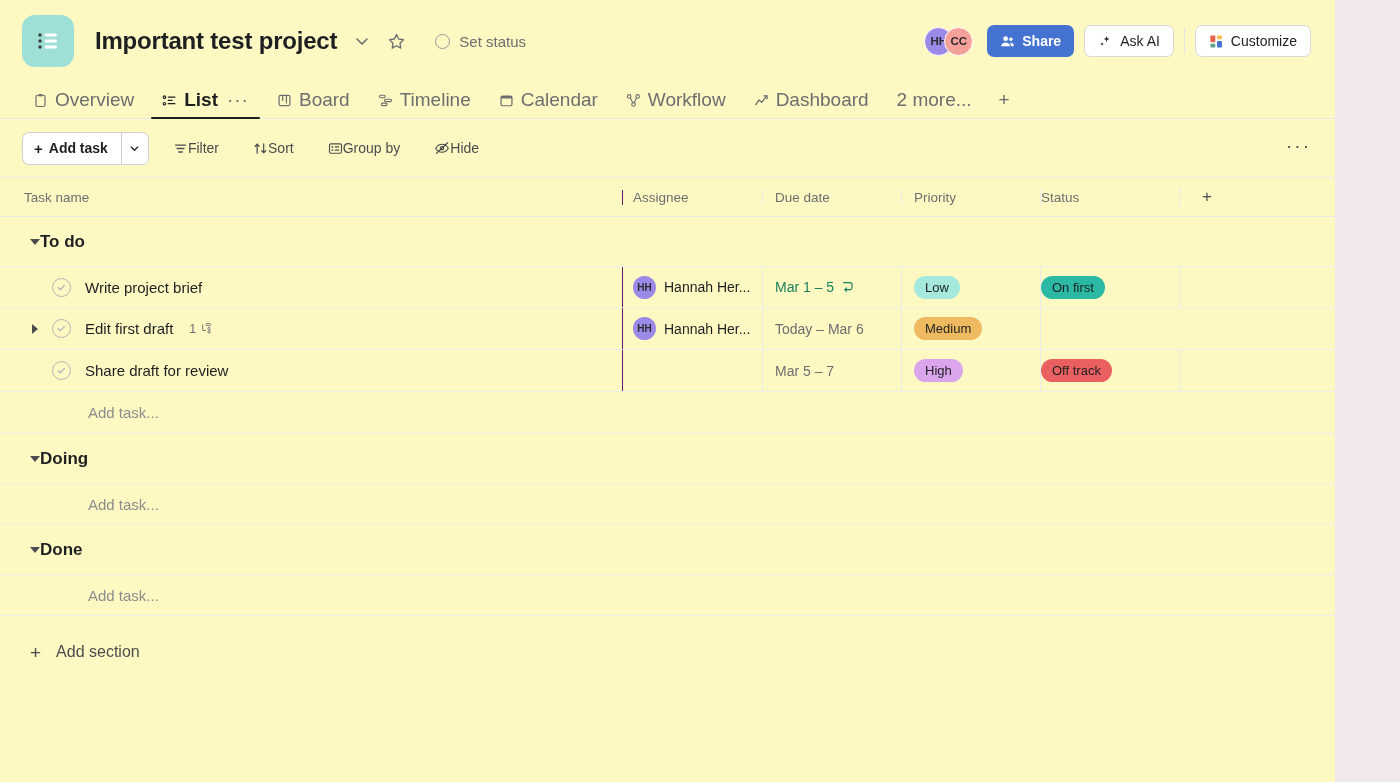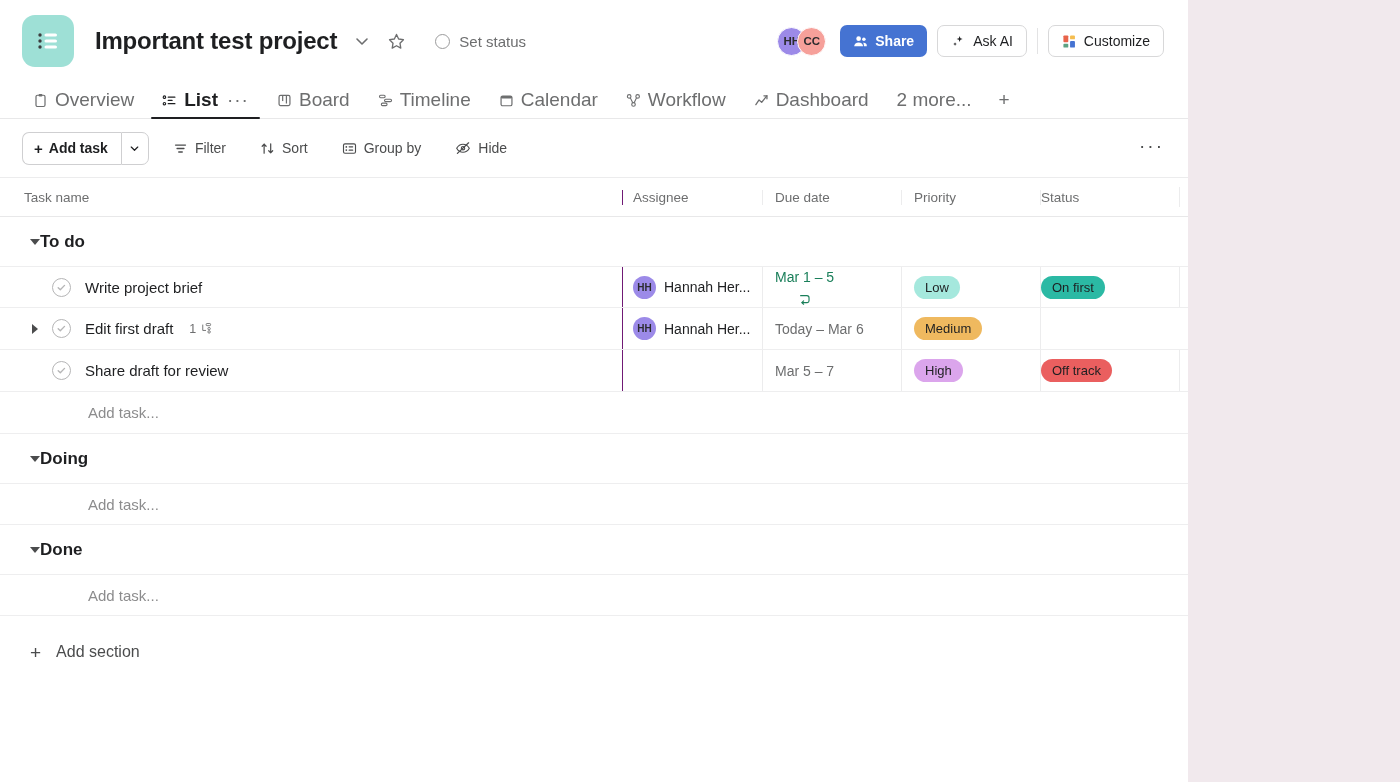--- a/index.html
+++ b/index.html
@@ -5,22 +5,22 @@
   * { box-sizing: border-box; margin: 0; padding: 0; }
   html, body {
     width: 1400px; height: 782px;
     font-family: "Liberation Sans", sans-serif;
     background: #f1e9ed;
     overflow: hidden;
     -webkit-font-smoothing: antialiased;
   }
   #app {
     position: relative;
-    width: 1188px; height: 782px;
-    background: #ffffff;
+    width: 1335px; height: 782px;
+    background: #fef9c3;
     overflow: hidden;
   }
 
   
   .header {
     display: flex; align-items: center;
     height: 82px;
     padding: 0 24px 0 22px;
     position: relative;
   }
@@ -114,21 +114,21 @@
     font-size: 14px; font-weight: 600; color: #1e1f21;
     background:#fff; cursor: pointer;
   }
   .addtask-caret {
     display: flex; align-items: center; justify-content: center;
     width: 28px; height: 33px;
     border: 1px solid #cfcfd1; border-radius: 0 7px 7px 0;
     background:#fff; cursor: pointer; color:#1e1f21;
   }
   .tb-item {
-    display: flex; align-items: center; gap: 7px;
+    display: flex; align-items: center; 
     height: 32px; padding: 0 10px; margin-left: 14px;
     font-size: 14px; color: #4b4c4d; cursor: pointer; border-radius:6px;
   }
   .tb-item:first-of-type { margin-left: 28px; }
   .tb-more {
     margin-left: auto; color: #4b4c4d; font-size: 19px;
     letter-spacing: 2px; cursor: pointer; line-height: 1;
     padding-bottom: 6px;
   }
 
@@ -191,21 +191,21 @@
   .av-sm {
     width: 23px; height: 23px; border-radius: 50%;
     display: flex; align-items: center; justify-content: center;
     font-size: 10px; font-weight: 700; color: #2b2b2e;
     background: #9c8ae8; flex: 0 0 23px;
   }
   .assignee-name {
     font-size: 14px; color: #1e1f21;
     max-width: 96px; overflow: hidden; text-overflow: ellipsis; white-space: nowrap;
   }
-  .due { font-size: 14px; color: #6d6e6f; display:flex; align-items:center; gap:7px;flex-direction:column;}
+  .due { font-size: 14px; color: #6d6e6f; display:flex; gap:7px;}
   .due.green { color: #1a7f5a; }
 
   .pill {
     display: inline-flex; align-items: center; justify-content: center;
     height: 23px; padding: 0 11px; border-radius: 12px;
     font-size: 13px; color: #1e1f21; white-space: nowrap;
   }
 
   .add-task-row {
     display: flex; align-items: center; height: 42px;

